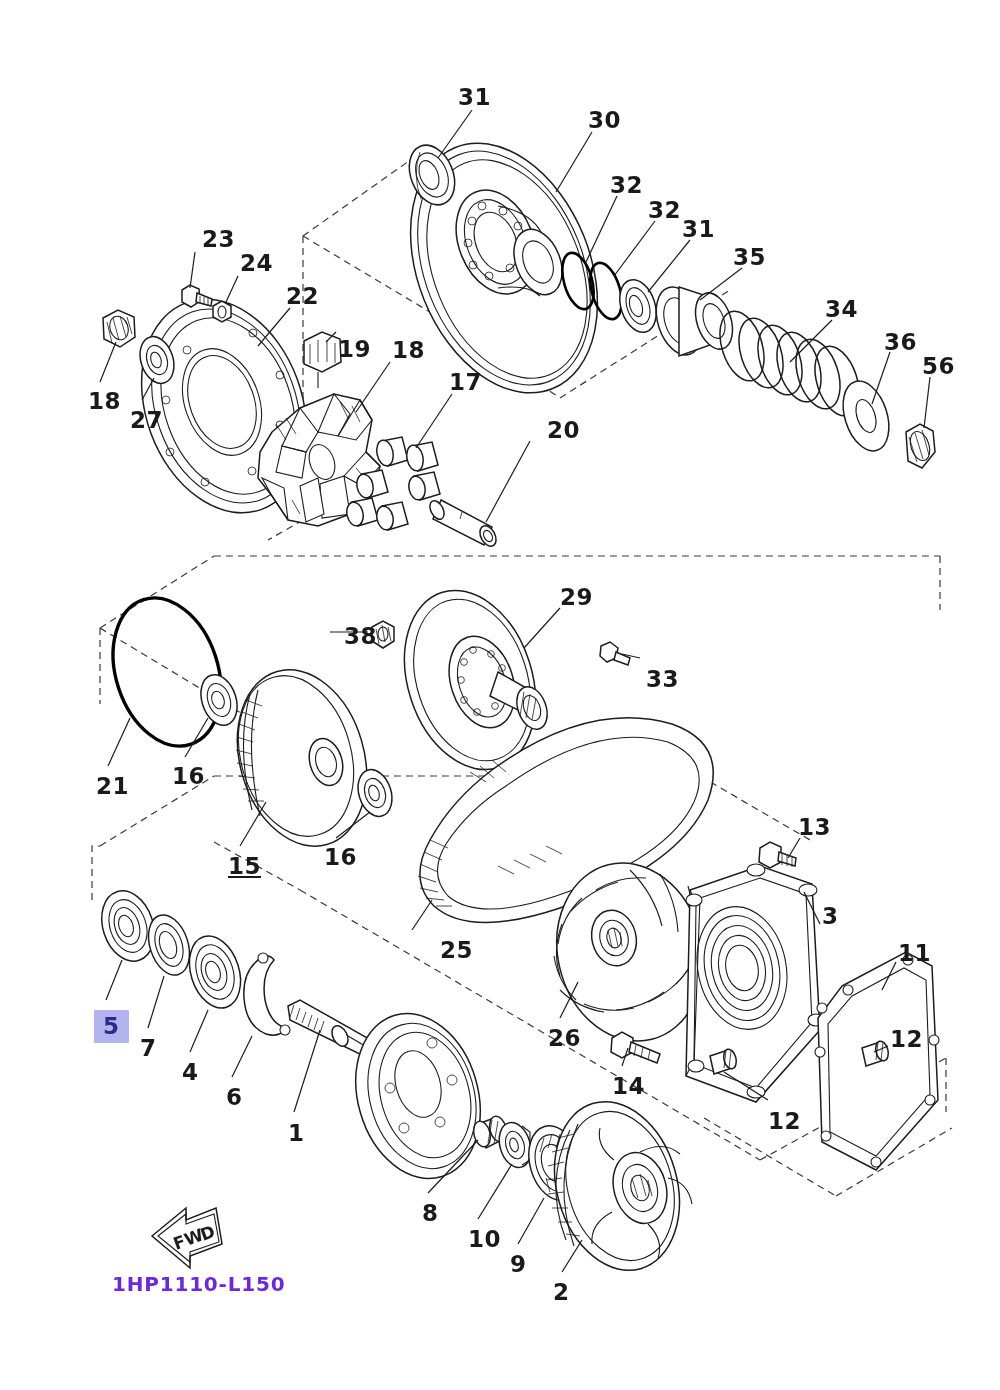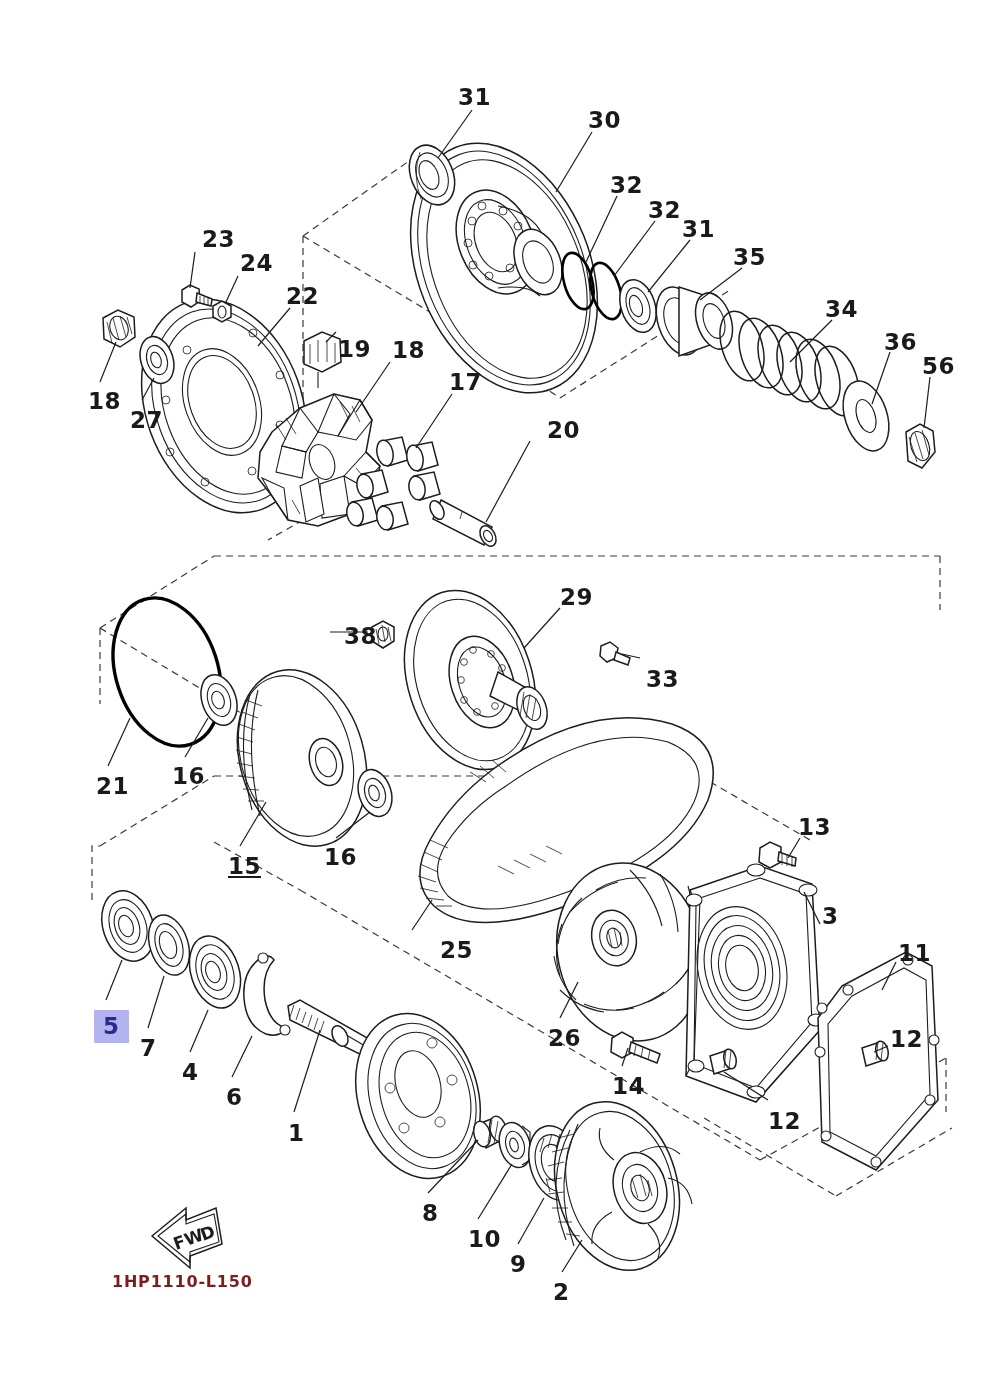--- a/index.html
+++ b/index.html
@@ -6,21 +6,21 @@
   html,body{margin:0;padding:0;background:#ffffff;}
   body{width:1000px;height:1390px;position:relative;overflow:hidden;
        font-family:"DejaVu Sans","Liberation Sans",sans-serif;}
   #stage{position:absolute;left:0;top:0;width:1000px;height:1390px;}
   svg.dg{position:absolute;left:0;top:0;width:1000px;height:1390px;}
 
   .callout{position:absolute;font-size:23px;font-weight:700;color:#1a1a1a;
            line-height:1;letter-spacing:.5px;white-space:nowrap;}
   .callout.hl{background:#b3b3ef;color:#2a2a8c;padding:5px 9px;
               border-radius:1px;font-weight:700;}
-  .diagcode{position:absolute;font-size:16px;font-weight:600;color:#7f1d1d;
+  .diagcode{position:absolute;font-size:20px;font-weight:600;color:#6d28d9;
             letter-spacing:.8px;white-space:nowrap;}
 </style>
 </head>
 <body>
 
 <div id="stage">
 
   <svg class="dg" viewBox="0 0 1000 1390">
     <defs>
       <style>

